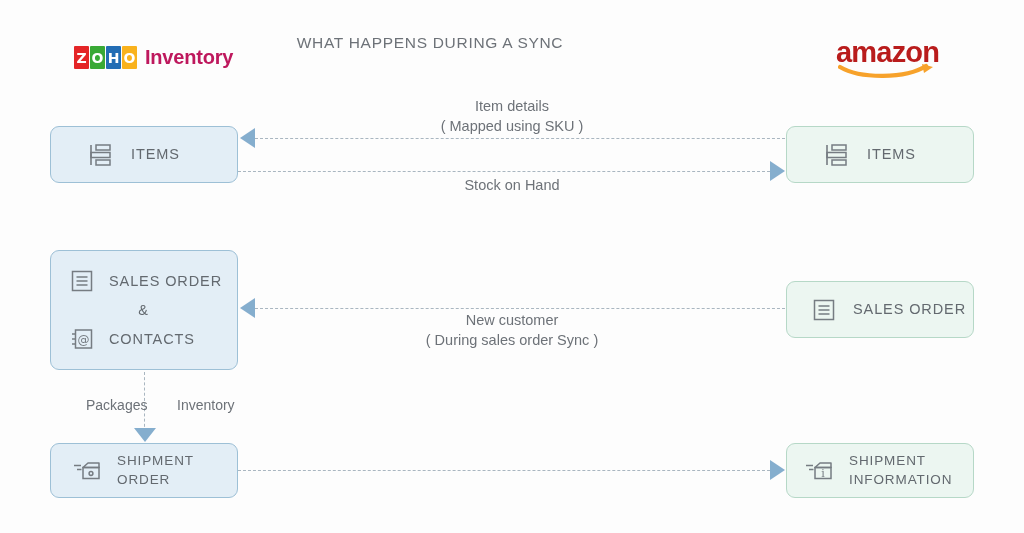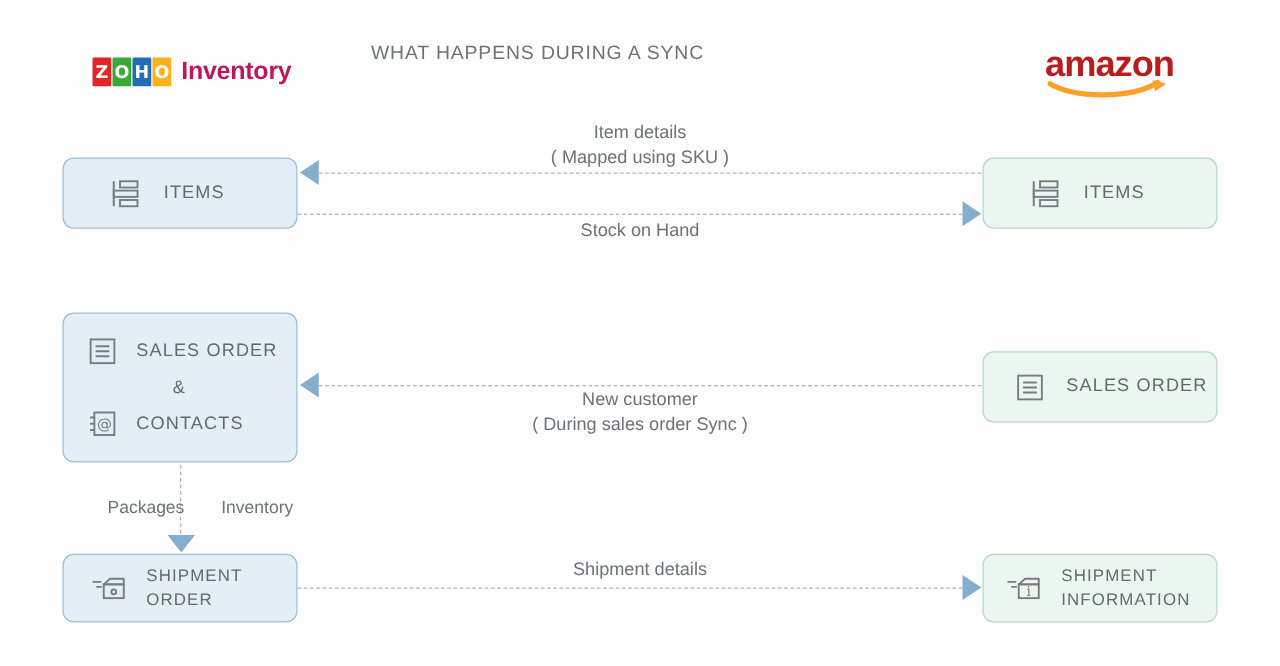--- a/index.html
+++ b/index.html
@@ -341,17 +341,16 @@
         <line x1="4" y1="11.5" x2="8.5" y2="11.5" stroke="#767c82" stroke-width="1.5"></line>
         <path d="M10 9.5 L15 5 L26 5 L26 9.5 Z" fill="none" stroke="#767c82" stroke-width="1.5" stroke-linejoin="round"></path>
         <rect x="10" y="9.5" width="16" height="11" fill="none" stroke="#767c82" stroke-width="1.5"></rect>
         <text x="18" y="19" font-size="11" font-family="DejaVu Serif, serif" fill="#767c82" text-anchor="middle">i</text>
       </svg>
     </span>
     <span class="txt">SHIPMENT
 INFORMATION</span>
   </div>
 
-  <div class="edge-label" style="left:362px; top:447px; width:300px;">Shipment details</div>
   <div class="dash-h" style="left:238px; top:470px; width:532px;"></div>
   <div class="arrow right-head" style="left:770px; top:460px;"></div>
 
 </div>
 
 </body></html>

